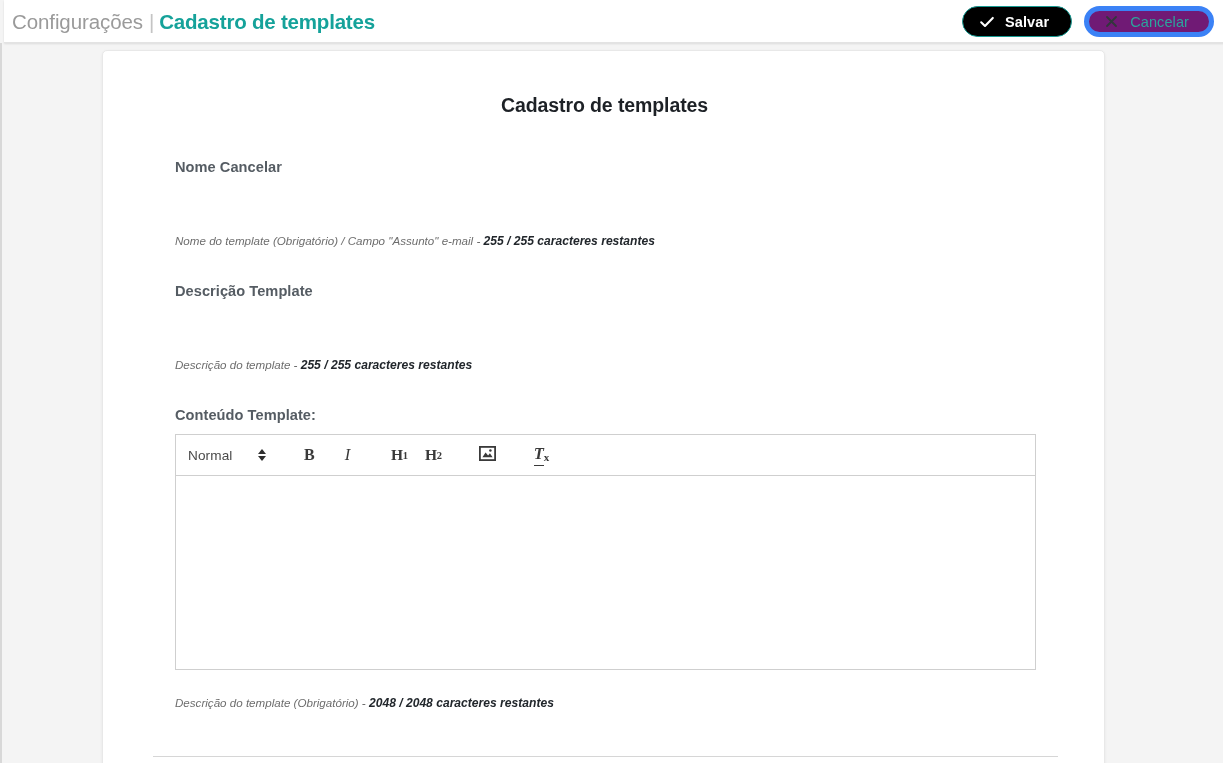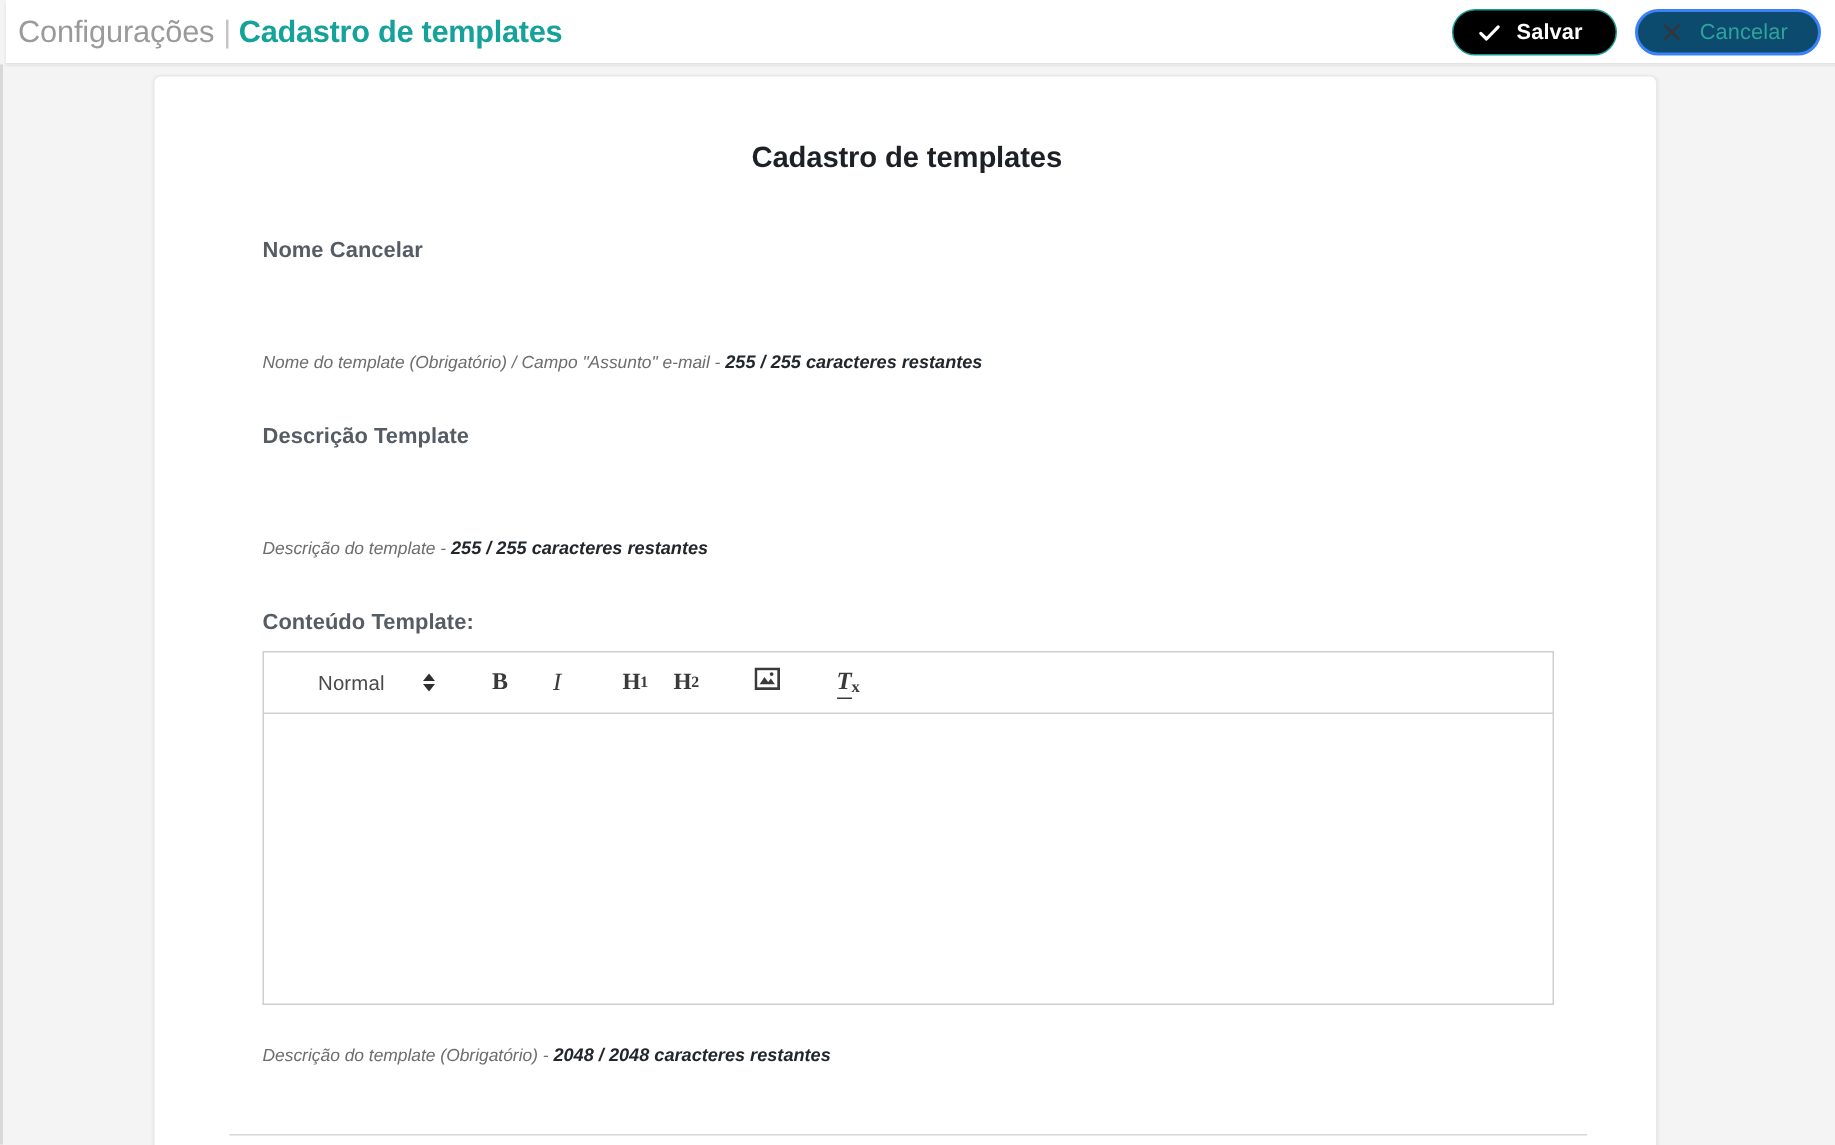--- a/index.html
+++ b/index.html
@@ -63,24 +63,24 @@
   #btn-salvar {
     background: #000000;
     color: #ffffff;
     padding: 0 22px 0 16px;
     border: 1px solid #179A92;
     min-width: 108px;
     gap: 10px;
   }
   #btn-salvar .lbl { font-size: 14.5px; font-weight: bold; letter-spacing: .1px; }
   #btn-cancelar {
-    background: #0c4a6e;
+    background: #701a75;
     color: #2CA49D;
     padding: 0 20px 0 15px;
-    border: 2px solid #3b82f6;
+    border: 5px solid #3b82f6;
     min-width: 112px;
     gap: 11px;
   }
   #btn-cancelar .lbl { font-size: 14.5px; font-weight: 400; letter-spacing: .1px; }
   .ico { display: inline-flex; align-items: center; }
 
   
   #left-rail {
     position: absolute;
     left: 0; top: 43px;
@@ -163,21 +163,21 @@
   #editor-toolbar {
     position: relative;
     height: 42px;
     border: 1px solid #cfcfcf;
     background: #ffffff;
     display: flex;
     align-items: center;
   }
   #format-select {
     display: flex; align-items: center;
-    margin-left: 36px;
+    margin-left: 12px;
     cursor: pointer;
     user-select: none;
   }
   #format-select .sel-text {
     font-size: 13.6px;
     color: #4a4a4a;
     letter-spacing: .1px;
   }
   #format-select .sel-arrows {
     margin-left: 26px;

